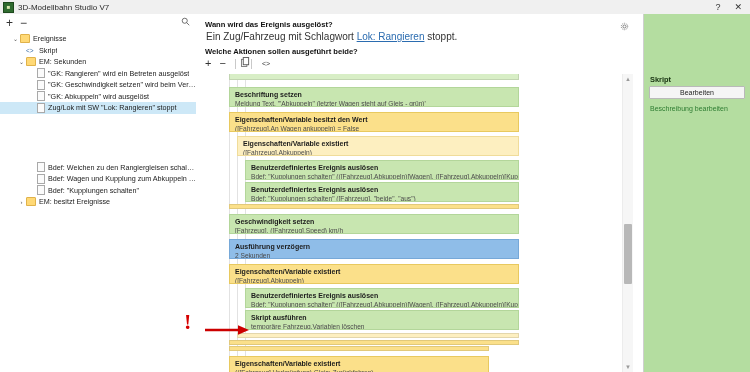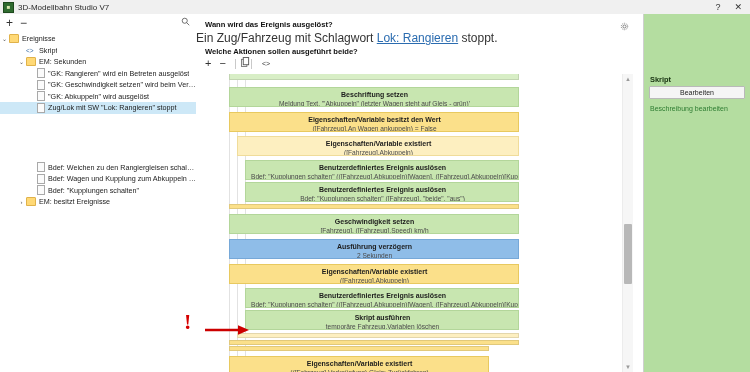--- a/index.html
+++ b/index.html
@@ -55,27 +55,27 @@
   .doc{
     display:inline-block;width:6px;height:8px;margin-right:3px;flex:0 0 auto;
     background:#fbfbfb;border:1px solid #a9a9a9;
   }
   .codeicon{display:inline-block;width:11px;margin-right:2px;font-size:6.5px;color:#3b6ea5;flex:0 0 auto;}
   .tlabel{overflow:hidden;text-overflow:ellipsis;}
 
   
   .centerpane{
     position:absolute;left:196px;top:14px;width:447px;height:358px;
-    background:#ffffff;overflow:hidden;text-align:center;
+    background:#ffffff;overflow:hidden;
   }
   .q-head{
     position:absolute;left:9px;top:6px;font-size:7.6px;font-weight:bold;color:#111;
   }
   .q-sub{
-    position:absolute;left:0;top:17px;font-size:12px;color:#333;
+    position:absolute;left:10px;top:17px;font-size:10px;color:#333;
   }
   .q-sub a{color:#2b6cb0;text-decoration:underline;}
   .gear{
     position:absolute;right:14px;top:8px;font-size:8px;color:#555;
   }
   .a-head{
     position:absolute;left:9px;top:33px;font-size:7.6px;font-weight:bold;color:#111;
   }
   .a-toolbar{
     position:absolute;left:9px;top:43px;display:flex;align-items:center;gap:0;
@@ -163,21 +163,21 @@
       <div class="tt-plus">+</div>
       <div class="tt-minus">−</div>
       <div class="tt-search">
         <svg width="9" height="9" viewBox="0 0 12 12">
             <circle cx="5" cy="5" r="3.4" fill="none" stroke="#444" stroke-width="1"></circle>
             <line x1="7.5" y1="7.5" x2="11" y2="11" stroke="#444" stroke-width="1"></line>
           </svg>
       </div>
     </div>
     <div class="tree" id="tree">
-        <div class="trow" style="padding-left: 0;">
+        <div class="trow" style="padding-left: 11px;">
           <span class="tw">⌄</span>
           <span class="folder"></span>
           <span class="tlabel">Ereignisse</span>
         </div>
         <div class="trow" style="padding-left: 17px;">
           <span class="tw"></span>
           <span class="codeicon">&lt;&gt;</span>
           <span class="tlabel">Skript</span>
         </div>
         <div class="trow" style="padding-left: 17px;">

